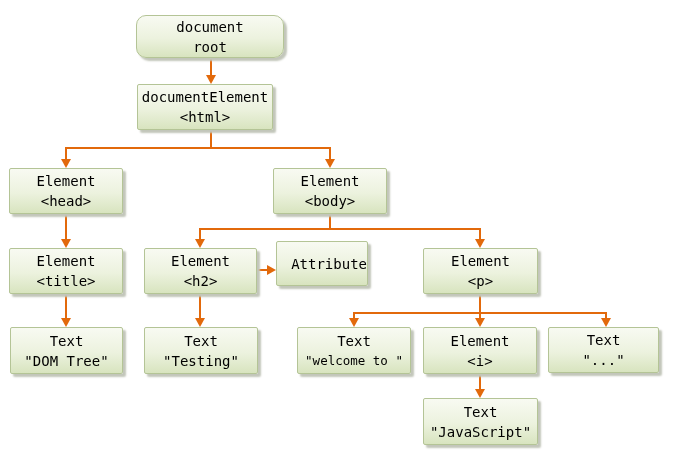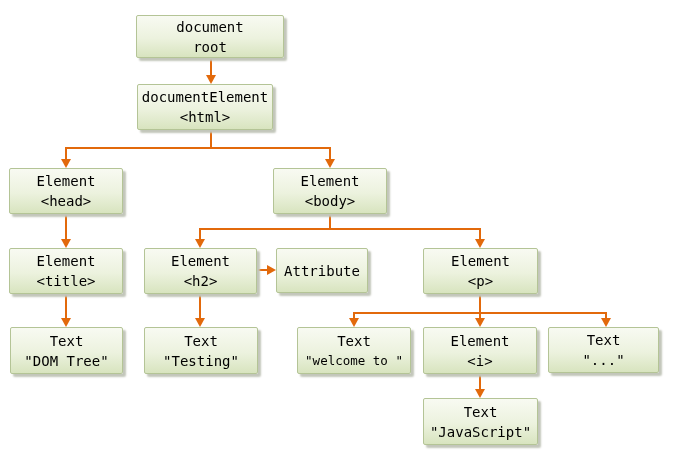--- a/index.html
+++ b/index.html
@@ -97,21 +97,21 @@
     <polygon class="arrowhead" points="354,327 349,318 359,318"></polygon>
     <line class="edge" x1="480" y1="312" x2="480" y2="320"></line>
     <polygon class="arrowhead" points="480,327 475,318 485,318"></polygon>
     <line class="edge" x1="606" y1="312" x2="606" y2="320"></line>
     <polygon class="arrowhead" points="606,327 601,318 611,318"></polygon>
 
     <line class="edge" x1="480" y1="373" x2="480" y2="391"></line>
     <polygon class="arrowhead" points="480,398 475,389 485,389"></polygon>
   </svg>
 
-  <div class="node" style="left:136px; top:15px; width:148px; height:43px;">
+  <div class="node" style="left:136px; top:15px; width:148px; height:43px;border-radius:10px;">
     <div class="line1">document</div>
     <div class="line2">root</div>
   </div>
 
   <div class="node" style="left:137px; top:84px; width:136px; height:46px;">
     <div class="line1">documentElement</div>
     <div class="line2">&lt;html&gt;</div>
   </div>
 
   <div class="node" style="left:9px; top:168px; width:114px; height:46px;">
@@ -127,21 +127,21 @@
   <div class="node" style="left:9px; top:248px; width:114px; height:46px;">
     <div class="line1">Element</div>
     <div class="line2">&lt;title&gt;</div>
   </div>
 
   <div class="node" style="left:144px; top:248px; width:113px; height:46px;">
     <div class="line1">Element</div>
     <div class="line2">&lt;h2&gt;</div>
   </div>
 
-  <div class="node" style="left:276px; top:248px; width:92px; height:45px;">
+  <div class="node" style="left:276px; top:241px; width:92px; height:45px;align-items:flex-end;">
     <div class="line1">Attribute</div>
   </div>
 
   <div class="node" style="left:423px; top:248px; width:115px; height:46px;">
     <div class="line1">Element</div>
     <div class="line2">&lt;p&gt;</div>
   </div>
 
   <div class="node" style="left:10px; top:327px; width:113px; height:47px;">
     <div class="line1">Text</div>

